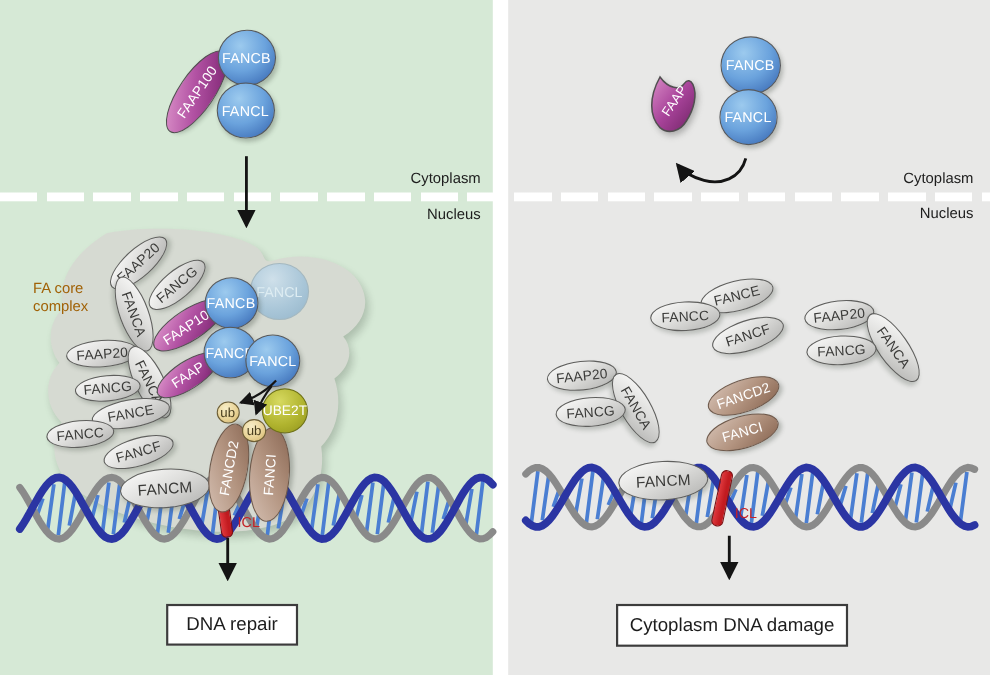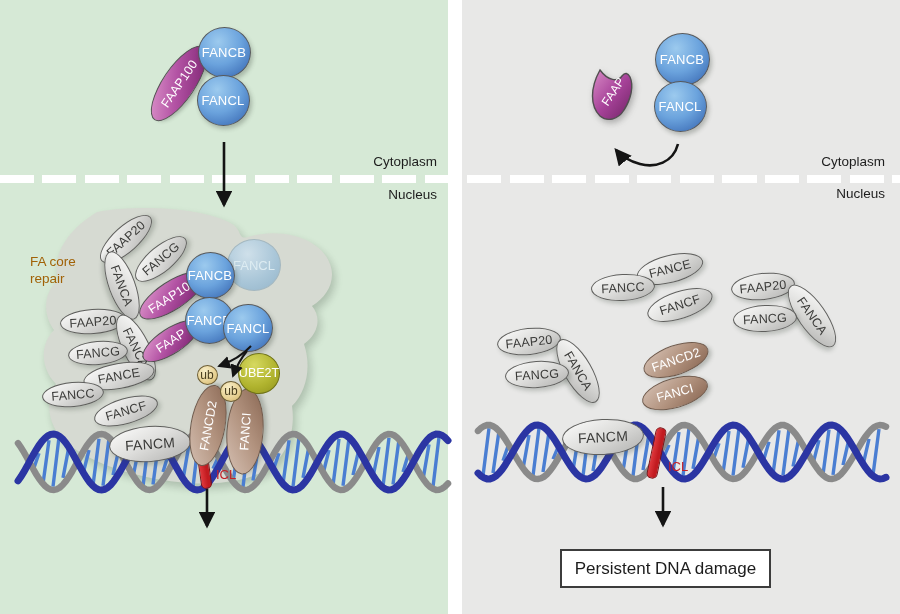--- a/index.html
+++ b/index.html
@@ -66,21 +66,21 @@
   <div class="ell magenta z2" style="--x:179px;--y:83px;--w:88px;--h:33px;--r:-56deg">FAAP100</div>
   <div class="ell blue z2" style="--x:224px;--y:52px;--w:53px;--h:51px">FANCB</div>
   <div class="ell blue z2" style="--x:223px;--y:100px;--w:53px;--h:51px">FANCL</div>
 
   <div class="dashed-line"></div>
   <div class="region-label" style="left:327px;top:154px">Cytoplasm</div>
   <div class="region-label" style="left:327px;top:187px">Nucleus</div>
 
   <div class="corelabel" style="left:30px;top:253px">
     <div>FA core</div>
-    <div>repair</div>
+    <div>complex</div>
   </div>
 
   <div class="ell gray z2" style="--x:126px;--y:239px;--w:66px;--h:26px;--r:-42deg">FAAP20</div>
   <div class="ell gray z2" style="--x:161px;--y:259px;--w:64px;--h:26px;--r:-40deg">FANCG</div>
   <div class="ell gray z2" style="--x:122px;--y:285px;--w:72px;--h:27px;--r:70deg">FANCA</div>
   <div class="ell blue-faded z2" style="--x:254px;--y:265px;--w:54px;--h:52px">FANCL</div>
   <div class="ell magenta z3" style="--x:172px;--y:295px;--w:76px;--h:29px;--r:-33deg">FAAP100</div>
   <div class="ell gray z2" style="--x:93px;--y:321px;--w:66px;--h:25px;--r:-4deg">FAAP20</div>
   <div class="ell gray z2" style="--x:136px;--y:347px;--w:72px;--h:27px;--r:64deg">FANCA</div>
   <div class="ell magenta z3" style="--x:171px;--y:341px;--w:66px;--h:26px;--r:-33deg">FAAP</div>
@@ -104,20 +104,21 @@
 
   <div class="ell brown z5" style="--x:208px;--y:425px;--w:82px;--h:35px;--r:-80deg">FANCD2</div>
   <div class="ell brown z5" style="--x:245px;--y:431px;--w:86px;--h:37px;--r:-86deg">FANCI</div>
 
   <div class="ell olive z6" style="--x:259px;--y:373px;--w:42px;--h:41px">UBE2T</div>
   <div class="ell ub z6" style="--x:207px;--y:375px;--w:21px;--h:20px">ub</div>
   <div class="ell ub z6" style="--x:231px;--y:391px;--w:22px;--h:21px">ub</div>
 
   <div class="icl-label" style="left:216px;top:467px">ICL</div>
 
+  <div class="outcome-box" style="left:151px;top:549px;width:116px;height:34px">DNA repair</div>
 
   <svg class="abs z2" style="left:588px;top:62px" width="50" height="60">
     <defs>
       <linearGradient id="mag" x1="0" y1="0" x2="1" y2="1">
         <stop offset="0" stop-color="#d98cc6"></stop>
           <stop offset=".5" stop-color="#a8439a"></stop>
           <stop offset="1" stop-color="#6f2364"></stop>
       </linearGradient>
     </defs>
     <path d="M 12,8 C 2,26 2,44 12,54 C 19,60 30,58 36,48 C 43,37 46,24 42,15
@@ -149,21 +150,21 @@
       <path d="M 11.0,26.3 L 5.0,73.7 M 21.0,29.1 L 15.0,70.9 M 31.0,41.3 L 25.0,58.7 M 51.0,33.0 L 45.0,67.0 M 61.0,26.1 L 55.0,73.9 M 71.0,29.9 L 65.0,70.1 M 81.0,42.9 L 75.0,57.1 M 101.0,31.9 L 95.0,68.1 M 111.0,26.0 L 105.0,74.0 M 121.0,30.9 L 115.0,69.1 M 151.0,30.8 L 145.0,69.2 M 161.0,26.0 L 155.0,74.0 M 171.0,31.9 L 165.0,68.1 M 191.0,42.8 L 185.0,57.2 M 201.0,29.9 L 195.0,70.1 M 211.0,26.1 L 205.0,73.9 M 221.0,33.1 L 215.0,66.9 M 241.0,41.2 L 235.0,58.8 M 251.0,29.0 L 245.0,71.0 M 261.0,26.4 L 255.0,73.6 M 271.0,34.3 L 265.0,65.7 M 291.0,39.7 L 285.0,60.3 M 301.0,28.3 L 295.0,71.7 M 311.0,26.7 L 305.0,73.3 M 321.0,35.5 L 315.0,64.5 M 341.0,38.2 L 335.0,61.8 M 351.0,27.6 L 345.0,72.4 M 361.0,27.1 L 355.0,72.9 M 371.0,36.9 L 365.0,63.1 M 391.0,36.8 L 385.0,63.2 M 401.0,27.1 L 395.0,72.9 " stroke="#4a7ed2" stroke-width="3.4" fill="none"></path>
       <path d="M0.0,28.9 L3.0,26.0 L6.0,24.1 L9.0,23.1 L12.0,23.1 L15.0,24.1 L18.0,26.1 L21.0,28.9 L24.0,32.5 L27.0,36.8 L30.0,41.6 L33.0,46.6 L36.0,51.8 L39.0,56.9 L42.0,61.8 L45.0,66.2 L48.0,70.0 L51.0,73.1 L54.0,75.4 L57.0,76.7 L60.0,77.0 L63.0,76.3 L66.0,74.7 L69.0,72.1 L72.0,68.7 L75.0,64.7 L78.0,60.1 L81.0,55.1 L84.0,49.9 L87.0,44.8 L90.0,39.8 L93.0,35.2 L96.0,31.2 L99.0,27.8 L102.0,25.3 L105.0,23.7 L108.0,23.0 L111.0,23.4 L114.0,24.7 L117.0,26.9 L120.0,30.1 L123.0,33.9 L126.0,38.3 L129.0,43.2 L132.0,48.3 L135.0,53.5 L138.0,58.6 L141.0,63.3 L144.0,67.6 L147.0,71.1 L150.0,74.0 L153.0,75.9 L156.0,76.9 L159.0,76.9 L162.0,75.9 L165.0,73.9 L168.0,71.1 L171.0,67.5 L174.0,63.2 L177.0,58.4 L180.0,53.4 L183.0,48.2 L186.0,43.1 L189.0,38.2 L192.0,33.8 L195.0,30.0 L198.0,26.9 L201.0,24.6 L204.0,23.3 L207.0,23.0 L210.0,23.7 L213.0,25.3 L216.0,27.9 L219.0,31.3 L222.0,35.3 L225.0,39.9 L228.0,44.9 L231.0,50.1 L234.0,55.2 L237.0,60.2 L240.0,64.8 L243.0,68.8 L246.0,72.2 L249.0,74.7 L252.0,76.3 L255.0,77.0 L258.0,76.6 L261.0,75.3 L264.0,73.1 L267.0,69.9 L270.0,66.1 L273.0,61.7 L276.0,56.8 L279.0,51.7 L282.0,46.5 L285.0,41.4 L288.0,36.7 L291.0,32.4 L294.0,28.9 L297.0,26.0 L300.0,24.1 L303.0,23.1 L306.0,23.1 L309.0,24.1 L312.0,26.1 L315.0,28.9 L318.0,32.5 L321.0,36.8 L324.0,41.6 L327.0,46.6 L330.0,51.8 L333.0,56.9 L336.0,61.8 L339.0,66.2 L342.0,70.0 L345.0,73.1 L348.0,75.4 L351.0,76.7 L354.0,77.0 L357.0,76.3 L360.0,74.7 L363.0,72.1 L366.0,68.7 L369.0,64.7 L372.0,60.1 L375.0,55.1 L378.0,49.9 L381.0,44.8 L384.0,39.8 L387.0,35.2 L390.0,31.2 L393.0,27.8 L396.0,25.3 L399.0,23.7 L402.0,23.0 L405.0,23.4 L408.0,24.7 " stroke="#8a8a8a" stroke-width="6.5" fill="none" stroke-linecap="round"></path>
       <path d="M0.0,71.1 L3.0,74.0 L6.0,75.9 L9.0,76.9 L12.0,76.9 L15.0,75.9 L18.0,73.9 L21.0,71.1 L24.0,67.5 L27.0,63.2 L30.0,58.4 L33.0,53.4 L36.0,48.2 L39.0,43.1 L42.0,38.2 L45.0,33.8 L48.0,30.0 L51.0,26.9 L54.0,24.6 L57.0,23.3 L60.0,23.0 L63.0,23.7 L66.0,25.3 L69.0,27.9 L72.0,31.3 L75.0,35.3 L78.0,39.9 L81.0,44.9 L84.0,50.1 L87.0,55.2 L90.0,60.2 L93.0,64.8 L96.0,68.8 L99.0,72.2 L102.0,74.7 L105.0,76.3 L108.0,77.0 L111.0,76.6 L114.0,75.3 L117.0,73.1 L120.0,69.9 L123.0,66.1 L126.0,61.7 L129.0,56.8 L132.0,51.7 L135.0,46.5 L138.0,41.4 L141.0,36.7 L144.0,32.4 L147.0,28.9 L150.0,26.0 L153.0,24.1 L156.0,23.1 L159.0,23.1 L162.0,24.1 L165.0,26.1 L168.0,28.9 L171.0,32.5 L174.0,36.8 L177.0,41.6 L180.0,46.6 L183.0,51.8 L186.0,56.9 L189.0,61.8 L192.0,66.2 L195.0,70.0 L198.0,73.1 L201.0,75.4 L204.0,76.7 L207.0,77.0 L210.0,76.3 L213.0,74.7 L216.0,72.1 L219.0,68.7 L222.0,64.7 L225.0,60.1 L228.0,55.1 L231.0,49.9 L234.0,44.8 L237.0,39.8 L240.0,35.2 L243.0,31.2 L246.0,27.8 L249.0,25.3 L252.0,23.7 L255.0,23.0 L258.0,23.4 L261.0,24.7 L264.0,26.9 L267.0,30.1 L270.0,33.9 L273.0,38.3 L276.0,43.2 L279.0,48.3 L282.0,53.5 L285.0,58.6 L288.0,63.3 L291.0,67.6 L294.0,71.1 L297.0,74.0 L300.0,75.9 L303.0,76.9 L306.0,76.9 L309.0,75.9 L312.0,73.9 L315.0,71.1 L318.0,67.5 L321.0,63.2 L324.0,58.4 L327.0,53.4 L330.0,48.2 L333.0,43.1 L336.0,38.2 L339.0,33.8 L342.0,30.0 L345.0,26.9 L348.0,24.6 L351.0,23.3 L354.0,23.0 L357.0,23.7 L360.0,25.3 L363.0,27.9 L366.0,31.3 L369.0,35.3 L372.0,39.9 L375.0,44.9 L378.0,50.1 L381.0,55.2 L384.0,60.2 L387.0,64.8 L390.0,68.8 L393.0,72.2 L396.0,74.7 L399.0,76.3 L402.0,77.0 L405.0,76.6 L408.0,75.3 " stroke="#2b35a3" stroke-width="7" fill="none" stroke-linecap="round"></path>
     </svg>
 
   <div class="ell gray z3" style="--x:603px;--y:437px;--w:82px;--h:36px;--r:-3deg;font-size:14px">FANCM</div>
 
   <div class="icl-bar" style="left:651px;top:427px;height:50px;transform:rotate(12deg)"></div>
   <div class="icl-label" style="left:668px;top:459px">ICL</div>
 
-  <div class="outcome-box" style="left:560px;top:549px;width:207px;height:35px">Persistent DNA damage</div>
+  <div class="outcome-box" style="left:560px;top:549px;width:207px;height:35px">Cytoplasm DNA damage</div>
 
   <svg class="abs z7" style="left:0;top:0" width="900" height="614">
     <defs>
       <marker id="ah" viewBox="0 0 10 10" refX="8.5" refY="5" markerWidth="6.5" markerHeight="6.5" orient="auto">
         <path d="M0,0 L10,5 L0,10 Z" fill="#141414"></path>
       </marker>
     </defs>
     <g stroke="#141414" stroke-width="2.6" fill="none">
       <path d="M 224,142 L 224,205" marker-end="url(#ah)"></path>
       <path d="M 251,346 Q 239,359 219,366" stroke-width="2" marker-end="url(#ah)"></path>

